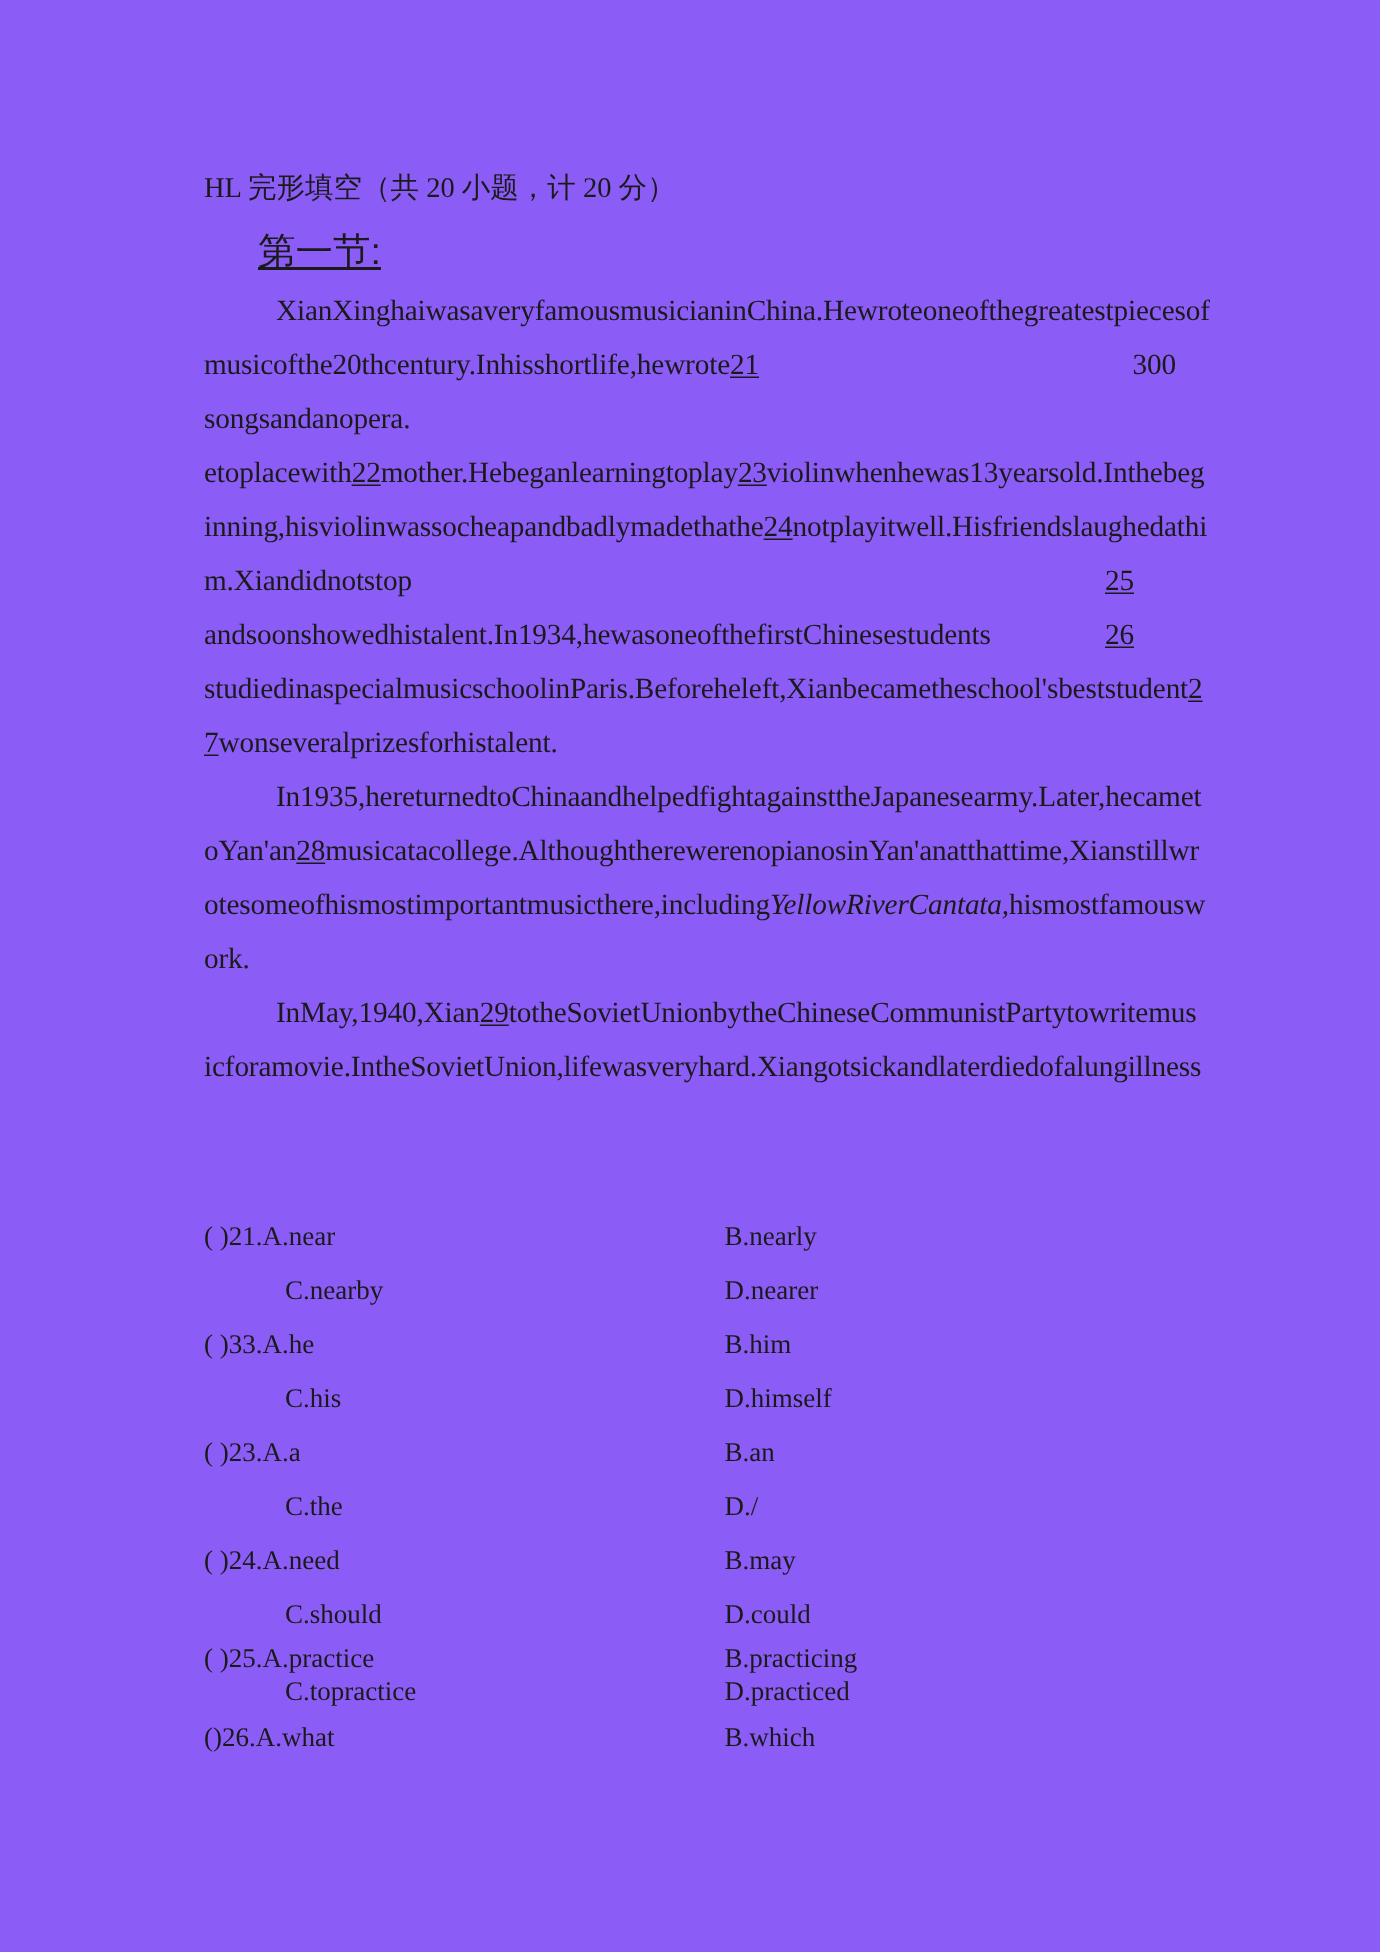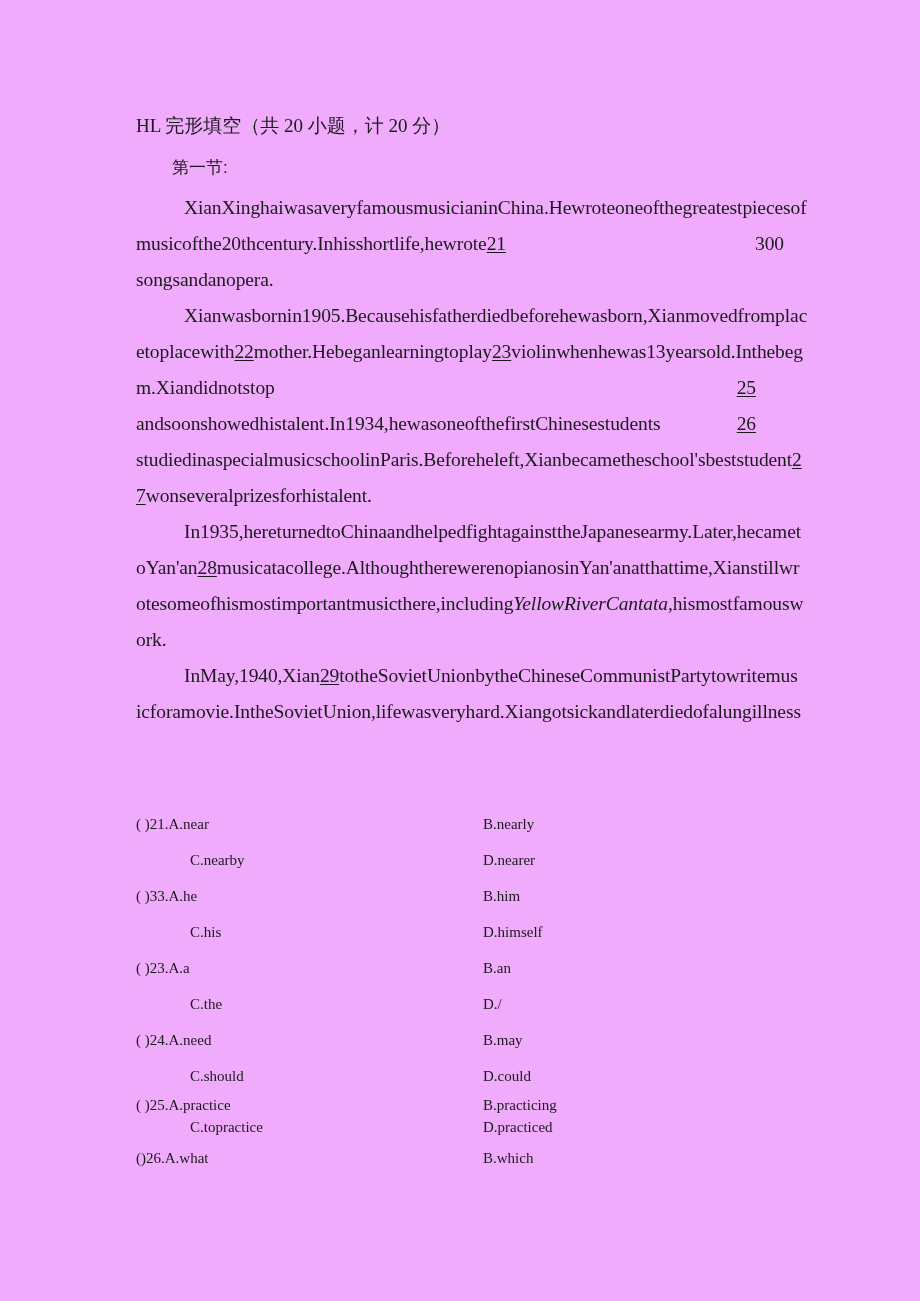--- a/index.html
+++ b/index.html
@@ -15,44 +15,45 @@
     color: #1a1a1a;
     overflow: hidden;
   }
 
   .page {
     position: absolute;
     left: 0;
     top: 0;
     width: 920px;
     height: 1301px;
-    background: #f0abfc;
+    background: #8b5cf6;
   }
 
   
   .doc-heading {
     position: absolute;
     left: 136px;
     top: 113px;
     font-size: 19px;
     line-height: 26px;
     white-space: nowrap;
   }
   .doc-heading .lat {
     font-family: "Liberation Serif", "DejaVu Serif", serif;
   }
 
   .section-label {
     position: absolute;
     left: 172px;
     top: 155px;
-    font-size: 17px;
+    font-size: 25px;
     line-height: 26px;
     font-family: "Liberation Sans", "DejaVu Sans", sans-serif;
     white-space: nowrap;
+    text-decoration: underline;
   }
 
   
   .passage {
     position: absolute;
     left: 136px;
     top: 190px;
     width: 648px;
   }
   .para-line {
@@ -90,21 +91,21 @@
   
   .options {
     position: absolute;
     left: 136px;
     top: 806px;
     width: 660px;
   }
   .opt-row {
     position: relative;
     height: 36px;
-    font-size: 15px;
+    font-size: 18px;
     line-height: 36px;
     white-space: nowrap;
   }
   .opt-row.tight {
     height: 22px;
     line-height: 22px;
   }
   .opt-row.gap-before {
     margin-top: 2px;
   }
@@ -133,22 +134,22 @@
   <div class="doc-heading">
     <span class="lat">HL 完形填空（共 20 小题，计 20 分）</span>
   </div>
 
   <div class="section-label">第一节:</div>
 
   <div class="passage">
       <div class="para-line indent"><span class="stretch"><span>XianXinghaiwasaveryfamousmusicianinChina.Hewroteoneofthegreatestpiecesof</span></span></div>
       <div class="para-line"><span class="stretch"><span>musicofthe20thcentury.Inhisshortlife,hewrote</span><span class="blank-num">21</span></span><span class="right-tail">300</span></div>
       <div class="para-line"><span class="stretch"><span>songsandanopera.</span></span></div>
-      <div class="para-line indent"><span class="stretch"><span>Xianwasbornin1905.Becausehisfatherdiedbeforehewasborn,Xianmovedfromplac</span></span></div>
       <div class="para-line"><span class="stretch"><span>etoplacewith</span><span class="blank-num">22</span><span>mother.Hebeganlearningtoplay</span><span class="blank-num">23</span><span>violinwhenhewas13yearsold.Inthebeg</span></span></div>
+      <div class="para-line"><span class="stretch"><span>inning,hisviolinwassocheapandbadlymadethathe</span><span class="blank-num">24</span><span>notplayitwell.Hisfriendslaughedathi</span></span></div>
       <div class="para-line"><span class="stretch"><span>m.Xiandidnotstop</span></span><span class="right-tail num blank-num">25</span></div>
       <div class="para-line"><span class="stretch"><span>andsoonshowedhistalent.In1934,hewasoneofthefirstChinesestudents</span></span><span class="right-tail num blank-num">26</span></div>
       <div class="para-line"><span class="stretch"><span>studiedinaspecialmusicschoolinParis.Beforeheleft,Xianbecametheschool'sbeststudent</span><span class="blank-num">2</span></span></div>
       <div class="para-line"><span class="stretch"><span class="blank-num">7</span><span>wonseveralprizesforhistalent.</span></span></div>
       <div class="para-line indent"><span class="stretch"><span>In1935,hereturnedtoChinaandhelpedfightagainsttheJapanesearmy.Later,hecamet</span></span></div>
       <div class="para-line"><span class="stretch"><span>oYan'an</span><span class="blank-num">28</span><span>musicatacollege.AlthoughtherewerenopianosinYan'anatthattime,Xianstillwr</span></span></div>
       <div class="para-line"><span class="stretch"><span>otesomeofhismostimportantmusicthere,including</span><span class="ital">YellowRiverCantata,</span><span>hismostfamousw</span></span></div>
       <div class="para-line"><span class="stretch"><span>ork.</span></span></div>
       <div class="para-line indent"><span class="stretch"><span>InMay,1940,Xian</span><span class="blank-num">29</span><span>totheSovietUnionbytheChineseCommunistPartytowritemus</span></span></div>
       <div class="para-line"><span class="stretch"><span>icforamovie.IntheSovietUnion,lifewasveryhard.Xiangotsickandlaterdiedofalungillness</span></span></div>

